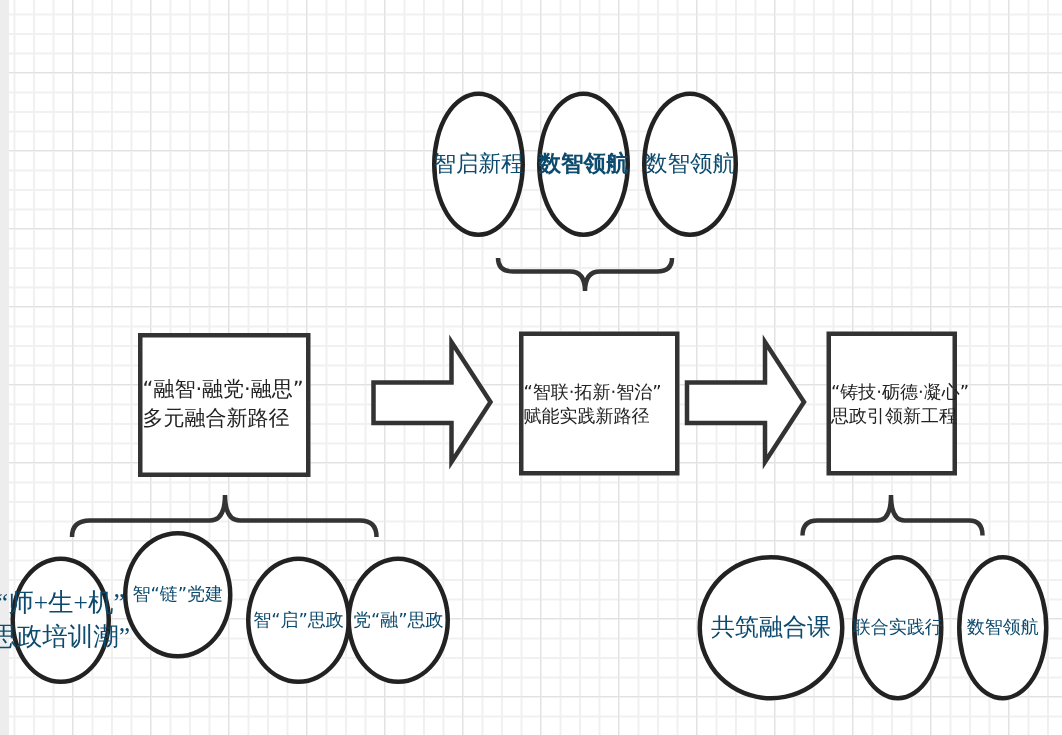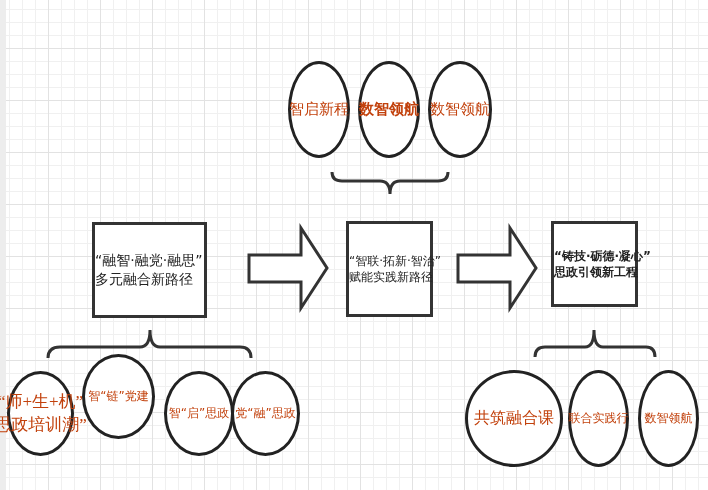--- a/index.html
+++ b/index.html
@@ -24,21 +24,21 @@
     position: absolute; box-sizing: border-box;
     border: 3px solid #333; background: #fff;
     display: flex; flex-direction: column; align-items: flex-start; justify-content: center;
     text-align: center; color: #222; line-height: 1.35;
   }
   .box span { display: block; white-space: nowrap; }
   .node {
     position: absolute; box-sizing: border-box;
     border: 3px solid #222; border-radius: 50%; background: #fff;
     display: flex; flex-direction: column; align-items: center; justify-content: center;
-    text-align: left; color: #c2410c; line-height: 1.3;
+    text-align: left; color: #0c4a6e; line-height: 1.3;
   }
   .node span { display: block; white-space: nowrap; }
 </style>
 </head>
 <body>
 
 <div class="left-edge"></div>
 
 <svg class="diagram" width="708" height="490">
 
@@ -60,25 +60,25 @@
   <span>数智领航</span>
 </div>
 <div class="node" style="left:428px; top:61px; width:64px; height:97px; font-size:15px;">
   <span>数智领航</span>
 </div>
 
 <div class="box" style="left:92px; top:222px; width:115px; height:96px; font-size:14px;">
   <span>“融智·融党·融思”</span>
   <span>多元融合新路径</span>
 </div>
-<div class="box" style="left:346px; top:221px; width:87px; height:96px; font-size:12px;">
+<div class="box" style="left:346px; top:221px; width:107px; height:96px; font-size:12px;">
   <span>“智联·拓新·智治”</span>
   <span>赋能实践新路径</span>
 </div>
-<div class="box" style="left:551px; top:221px; width:87px; height:86px; font-size:12px;font-weight:bold;">
+<div class="box" style="left:551px; top:221px; width:87px; height:96px; font-size:12px;">
   <span>“铸技·砺德·凝心”</span>
   <span>思政引领新工程</span>
 </div>
 
 <div class="node" style="left:7px; top:371px; width:67px; height:85px; font-size:17px;font-family:Liberation Serif, serif;">
   <span>“师+生+机”</span>
   <span>思政培训潮”</span>
 </div>
 <div class="node" style="left:82px; top:354px; width:73px; height:85px; font-size:12px;">
   <span>智“链”党建</span>

